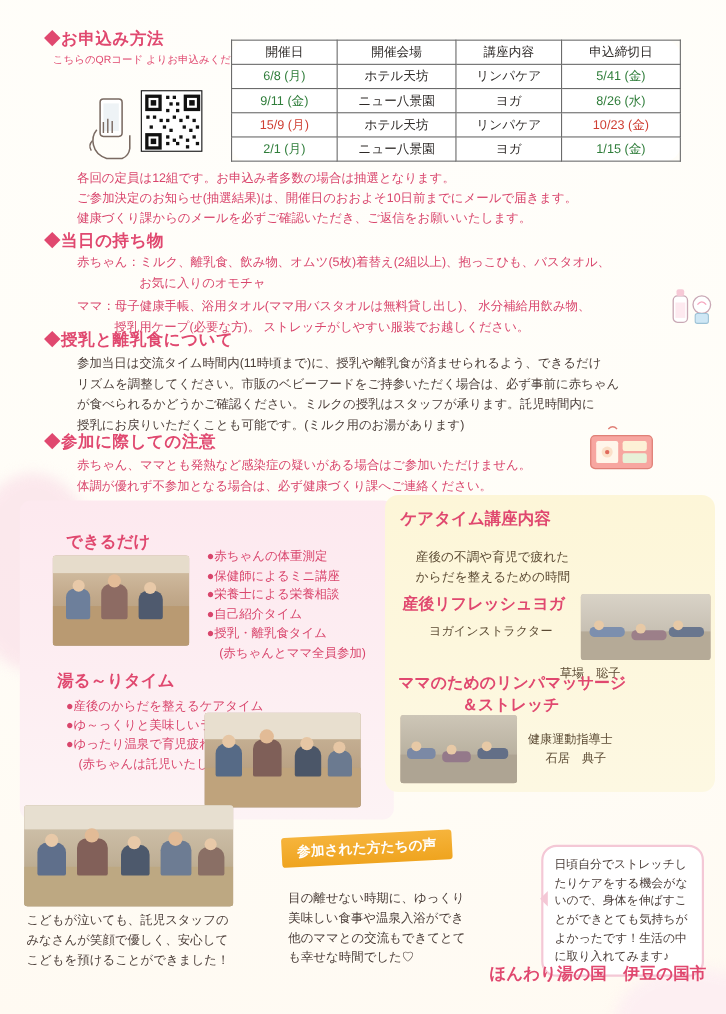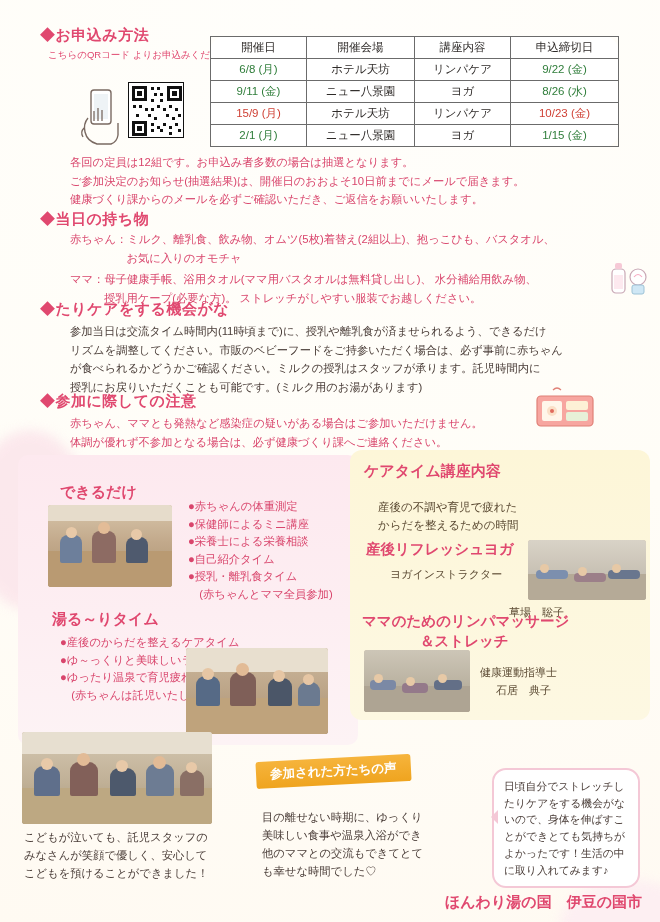--- a/index.html
+++ b/index.html
@@ -164,21 +164,21 @@
   }
   .bubble:after {
     content:"";
     position:absolute;
     left: -10px; top: 40px;
     border: 7px solid transparent;
     border-right-color: #f4c8d6;
   }
   .footer-title {
     position:absolute;
-    right: 18px; bottom: 10px;
+    right: 18px; bottom: 27px;
     font-size: 15px;
     font-weight: bold;
     color:#e0486f;
     white-space:nowrap;
   }
   
   .blob { position:absolute; border-radius:50%; filter: blur(6px); }
 </style>
 </head>
 <body>
@@ -249,21 +249,21 @@
         <th style="width:108px;">開催会場</th>
         <th style="width:96px;">講座内容</th>
         <th style="width:108px;">申込締切日</th>
       </tr>
     </thead>
     <tbody>
       <tr>
         <td class="c-date">6/8 (月)</td>
         <td>ホテル天坊</td>
         <td>リンパケア</td>
-        <td class="c-dl">9/22 (金)</td>
+        <td class="c-dl">5/41 (金)</td>
       </tr>
       <tr>
         <td class="c-date">9/11 (金)</td>
         <td>ニュー八景園</td>
         <td>ヨガ</td>
         <td class="c-dl">8/26 (水)</td>
       </tr>
       <tr>
         <td class="c-red">15/9 (月)</td>
         <td>ホテル天坊</td>
@@ -291,21 +291,21 @@
 
   <svg class="illus" style="left:608px; top:255px;" viewBox="0 0 46 46" width="46" height="46">
     <rect x="4" y="14" width="13" height="24" rx="4" fill="#fff" stroke="#c9a8b5" stroke-width="1.2"></rect>
     <rect x="6" y="20" width="9" height="14" fill="#fde9ef"></rect>
     <rect x="7" y="8" width="7" height="6" rx="2" fill="#f6c9d6"></rect>
     <circle cx="30" cy="22" r="8" fill="#fff" stroke="#c9a8b5" stroke-width="1.2"></circle>
     <path d="M26 22 q4 -5 8 0" stroke="#f6a8c0" stroke-width="1.2" fill="none"></path>
     <rect x="24" y="30" width="12" height="9" rx="2" fill="#cfe7f5" stroke="#9dc2d6" stroke-width="1"></rect>
   </svg>
 
-  <div class="sec-head" style="left:40px; top:300px;">◆たりケアをする機会がな</div>
+  <div class="sec-head" style="left:40px; top:300px;">◆授乳と離乳食について</div>
   <div class="para plain" style="left:70px; top:322px; width:570px;">参加当日は交流タイム時間内(11時頃まで)に、授乳や離乳食が済ませられるよう、できるだけ
 リズムを調整してください。市販のベビーフードをご持参いただく場合は、必ず事前に赤ちゃん
 が食べられるかどうかご確認ください。ミルクの授乳はスタッフが承ります。託児時間内に
 授乳にお戻りいただくことも可能です。(ミルク用のお湯があります)</div>
 
   <div class="sec-head" style="left:40px; top:392px;">◆参加に際しての注意</div>
   <div class="para pink" style="left:70px; top:414px; width:540px;">赤ちゃん、ママとも発熱など感染症の疑いがある場合はご参加いただけません。
 体調が優れず不参加となる場合は、必ず健康づくり課へご連絡ください。</div>
 
   <svg class="illus" style="left:535px; top:386px;" viewBox="0 0 60 44" width="60" height="44">

